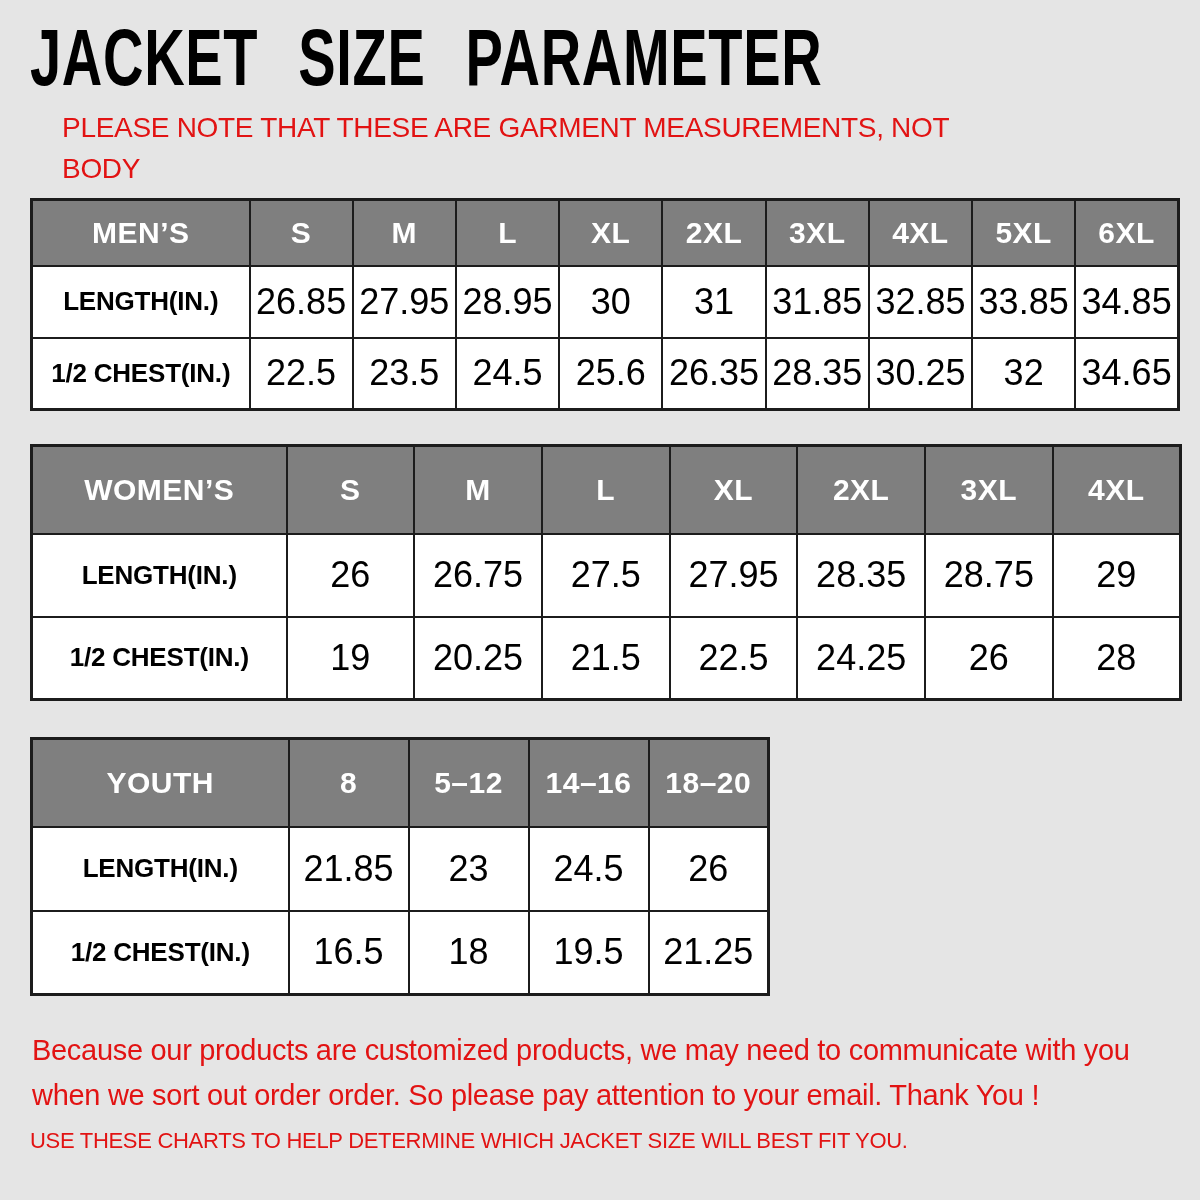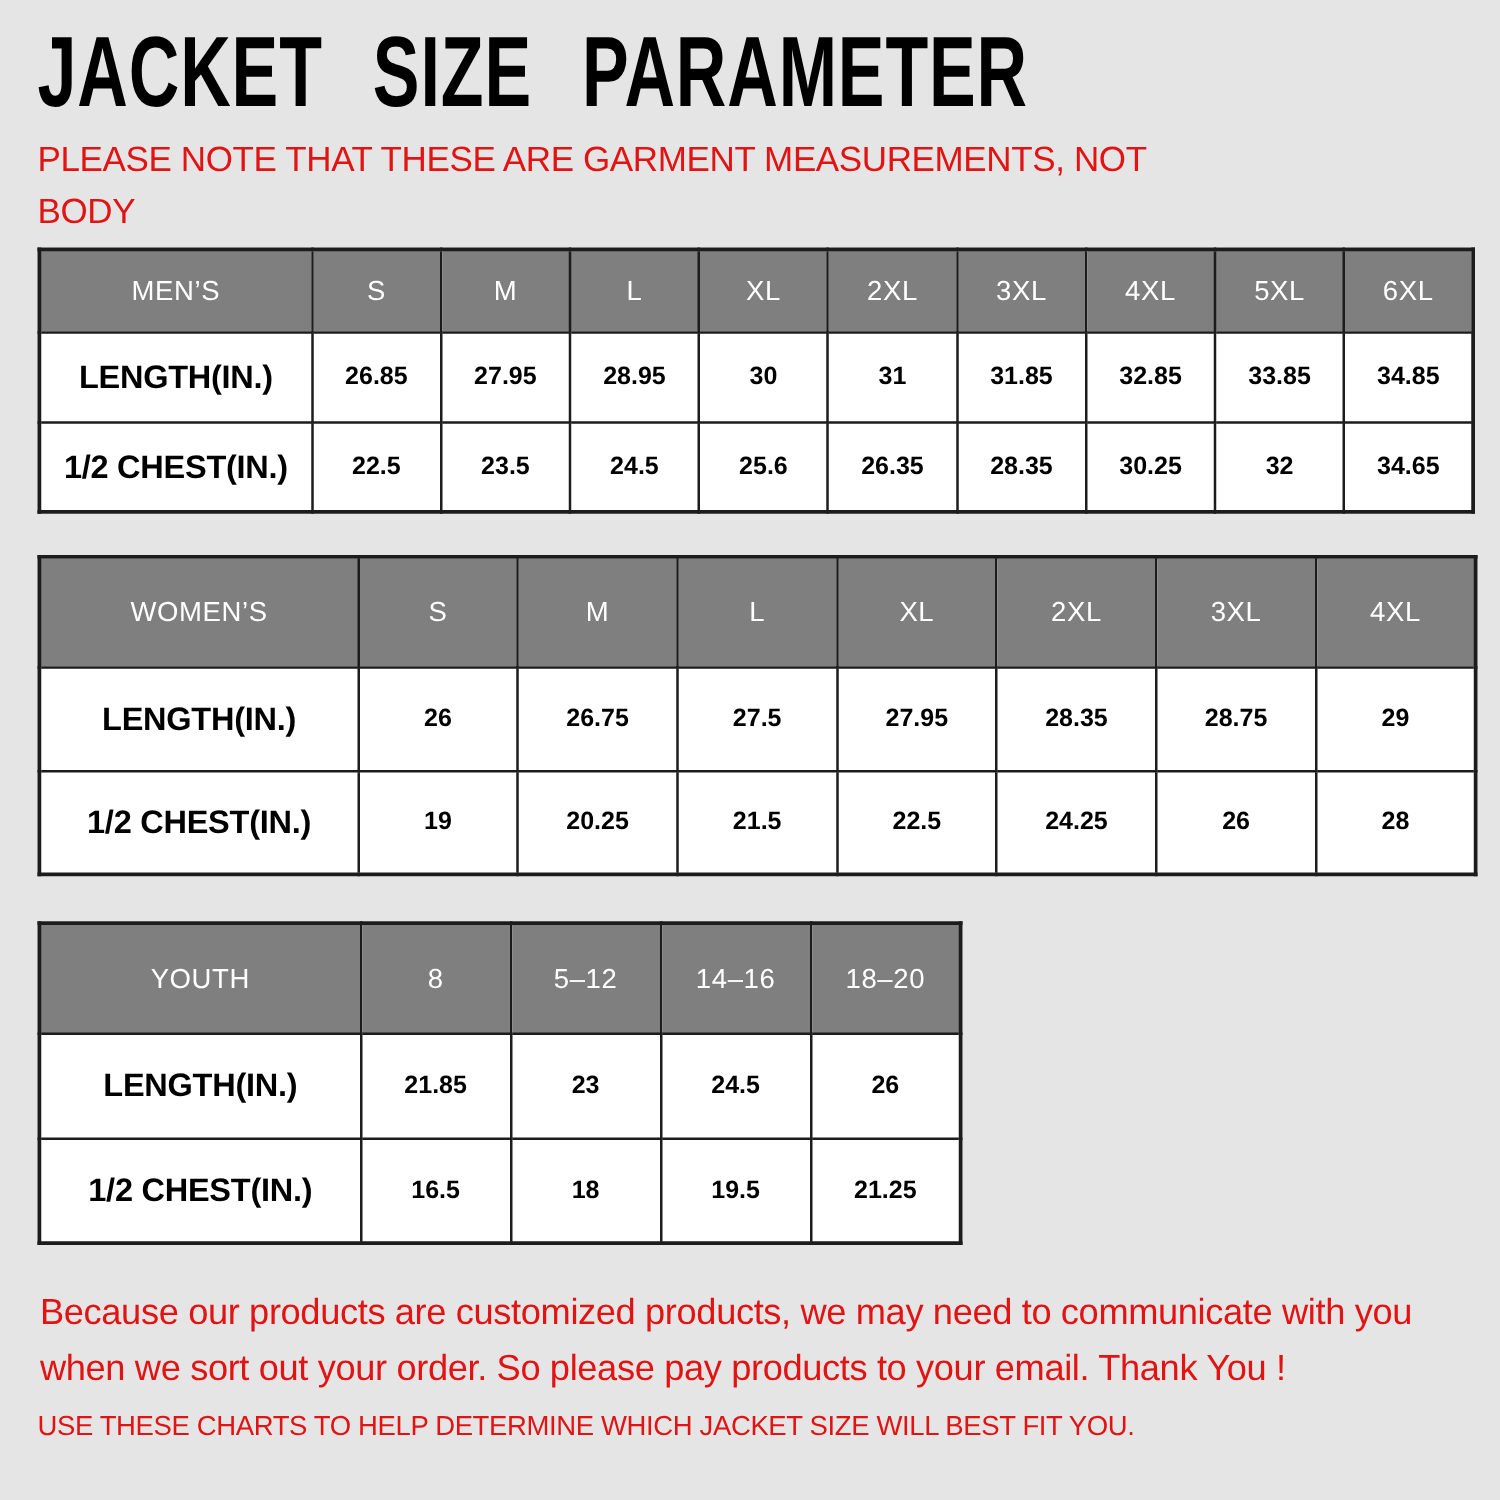--- a/index.html
+++ b/index.html
@@ -21,38 +21,38 @@
     letter-spacing:1px;word-spacing:34px;color:#000;
     transform:scaleX(0.70);transform-origin:0 50%;
     font-family:"Liberation Sans", sans-serif;
   }
   
   .note{
     position:absolute;left:30px;top:108px;width:960px;
     color:var(--red);font-size:28px;font-weight:500;line-height:1.45;
     letter-spacing:-0.3px;
   }
-  .note span{display:block;}
+  .note span{display:block;margin-left:32px;}
   
   table{
     border-collapse:collapse;table-layout:fixed;
     position:absolute;left:30px;
     border:3px solid var(--border);
     background:#fff;
   }
   th,td{
     border:2px solid var(--border);
     text-align:center;vertical-align:middle;
     overflow:hidden;white-space:nowrap;
   }
   thead th{
     background:var(--gray);color:var(--header-text);
-    font-weight:400;font-size:22px;letter-spacing:0.5px;
-  }
-  tbody td{font-size:20px;font-weight:700;font-stretch:condensed;}
+    font-weight:700;font-size:30px;letter-spacing:0.5px;
+  }
+  tbody td{font-size:36px;font-weight:400;font-stretch:condensed;}
   tbody td.label-col{font-size:26px;font-weight:600;font-stretch:normal;letter-spacing:-0.2px;}
   .tbl-men{top:198px;width:1150px;}
   .tbl-men thead th{height:66px;}
   .tbl-men tbody td{height:72px;}
   .tbl-men .label-col{width:218px;}
   .tbl-women{top:444px;width:1152px;}
   .tbl-women thead th{height:88px;}
   .tbl-women tbody td{height:83px;}
   .tbl-women .label-col{width:255px;}
   .tbl-youth{top:737px;width:740px;}
@@ -188,18 +188,18 @@
           <td>16.5</td>
           <td>18</td>
           <td>19.5</td>
           <td>21.25</td>
         </tr>
       </tbody>
     </table>
 
   <div class="footer-para">
     <span>Because our products are customized products, we may need to communicate with you</span>
-    <span>when we sort out your order. So please pay products to your email. Thank You !</span>
+    <span>when we sort out order order. So please pay attention to your email. Thank You !</span>
   </div>
 
   <div class="usage-note">USE THESE CHARTS TO HELP DETERMINE WHICH JACKET SIZE WILL BEST FIT YOU.</div>
 
 </div>
 
 </body></html>

